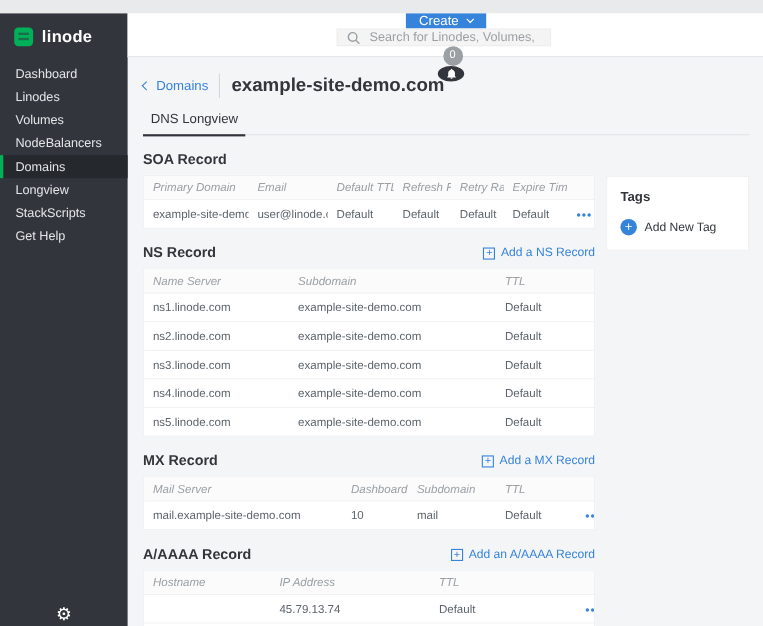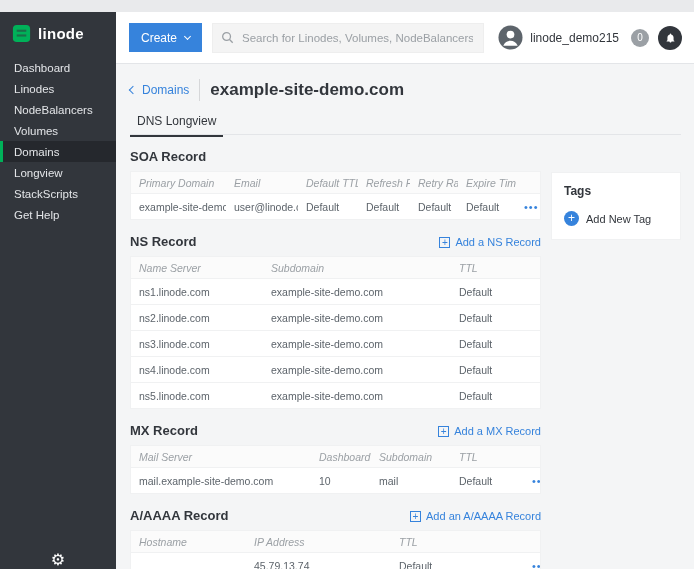--- a/index.html
+++ b/index.html
@@ -14,22 +14,22 @@
   .sidebar { width:116px; flex-shrink:0; background:#32363c; display:flex; flex-direction:column; }
   .logo { display:flex; align-items:center; gap:6px; padding:11px 0 13px 11px; }
   .logo-text { color:#ffffff; font-size:15px; font-weight:700; letter-spacing:.3px; }
   .nav { display:flex; flex-direction:column; }
   .nav-item { font-size:11.5px; color:#e3e5e8; padding:4.5px 0 4.5px 14px; cursor:pointer; white-space:nowrap; }
   .nav-item.active { background:#25282d; border-left:3px solid #00b159; padding-left:11px; }
   .gear { margin-top:auto; padding:12px 0 12px 0; text-align:center; cursor:pointer; }
   .gear::before { content:"\2699"; color:#ffffff; font-size:16px; }
   
   .main { flex:1; display:flex; flex-direction:column; min-width:0; }
-  .topbar { height:52px; background:#ffffff; border-bottom:1px solid #e3e5e8;
-            display:flex; align-items:center; padding:0 12px 0 13px; flex-shrink:0; }
+  .topbar { height:40px; background:#ffffff; border-bottom:1px solid #e3e5e8;
+            display:flex; align-items:center; padding:0 12px 0 13px; flex-shrink:0;flex-direction:column; }
   .create-btn { background:#3683dc; color:#fff; border:none; height:29px; padding:0 12px;
                 font-size:12px; font-family:inherit; display:flex; align-items:center; gap:8px; cursor:pointer; }
   .chev-down { width:5px; height:5px; border-right:1.5px solid #fff; border-bottom:1.5px solid #fff;
                transform:rotate(45deg); margin-top:-3px; }
   .search { flex:1; margin:0 14px 0 10px; background:#f4f4f4; border:1px solid #eeeeee; height:30px;
             display:flex; align-items:center; padding:0 8px; gap:6px; min-width:0; }
   .search input { border:none; background:transparent; flex:1; font-size:11.5px; color:#32363c;
                   outline:none; font-family:inherit; min-width:0; }
   .search input::placeholder { color:#9ba0a5; }
   .user { display:flex; align-items:center; gap:7px; cursor:pointer; }
@@ -91,22 +91,22 @@
       <svg width="21" height="21" viewBox="0 0 22 22">
         <rect x="2" y="2" width="18" height="18" rx="4" fill="#00b159"></rect>
         <rect x="6" y="7" width="10" height="2.2" fill="#32363c" opacity="0.55"></rect>
         <rect x="6" y="12" width="10" height="2.2" fill="#32363c" opacity="0.55"></rect>
       </svg>
       <span class="logo-text">linode</span>
     </div>
     <nav class="nav">
       <div class="nav-item">Dashboard</div>
       <div class="nav-item">Linodes</div>
+      <div class="nav-item">Volumes</div>
       <div class="nav-item">NodeBalancers</div>
-      <div class="nav-item">Volumes</div>
       <div class="nav-item active">Domains</div>
       <div class="nav-item">Longview</div>
       <div class="nav-item">StackScripts</div>
       <div class="nav-item">Get Help</div>
     </nav>
     <div class="gear"></div>
   </aside>
 
   <div class="main">
 
@@ -115,28 +115,20 @@
         <span>Create</span>
         <span class="chev-down"></span>
       </button>
       <div class="search">
         <svg width="13" height="13" viewBox="0 0 14 14">
           <circle cx="6" cy="6" r="4.2" fill="none" stroke="#9ba0a5" stroke-width="1.4"></circle>
           <line x1="9.2" y1="9.2" x2="12.6" y2="12.6" stroke="#9ba0a5" stroke-width="1.4"></line>
         </svg>
         <input type="text" placeholder="Search for Linodes, Volumes, NodeBalancers, Domains, Tags..." style="">
       </div>
-      <div class="user">
-        <svg width="25" height="25" viewBox="0 0 26 26">
-          <circle cx="13" cy="13" r="12.5" fill="#5d646b"></circle>
-          <circle cx="13" cy="10" r="4" fill="#ffffff"></circle>
-          <path d="M5.5 21.5c1.6-3.6 4.4-5.2 7.5-5.2s5.9 1.6 7.5 5.2" fill="#ffffff"></path>
-        </svg>
-        <span class="username">linode_demo215</span>
-      </div>
       <div class="count-badge">0</div>
       <button class="bell-btn">
         <svg width="11" height="12" viewBox="0 0 24 24">
           <path fill="#ffffff" d="M12 22c1.2 0 2.2-.9 2.2-2.1h-4.4c0 1.2 1 2.1 2.2 2.1zm6.7-5.2v-6c0-3.2-2.2-5.9-5.2-6.6V3.5C13.5 2.7 12.8 2 12 2s-1.5.7-1.5 1.5v.7c-3 .7-5.2 3.4-5.2 6.6v6l-1.8 1.8v1h17v-1l-1.8-1.8z"></path>
         </svg>
       </button>
     </header>
 
     <div class="page">
 

